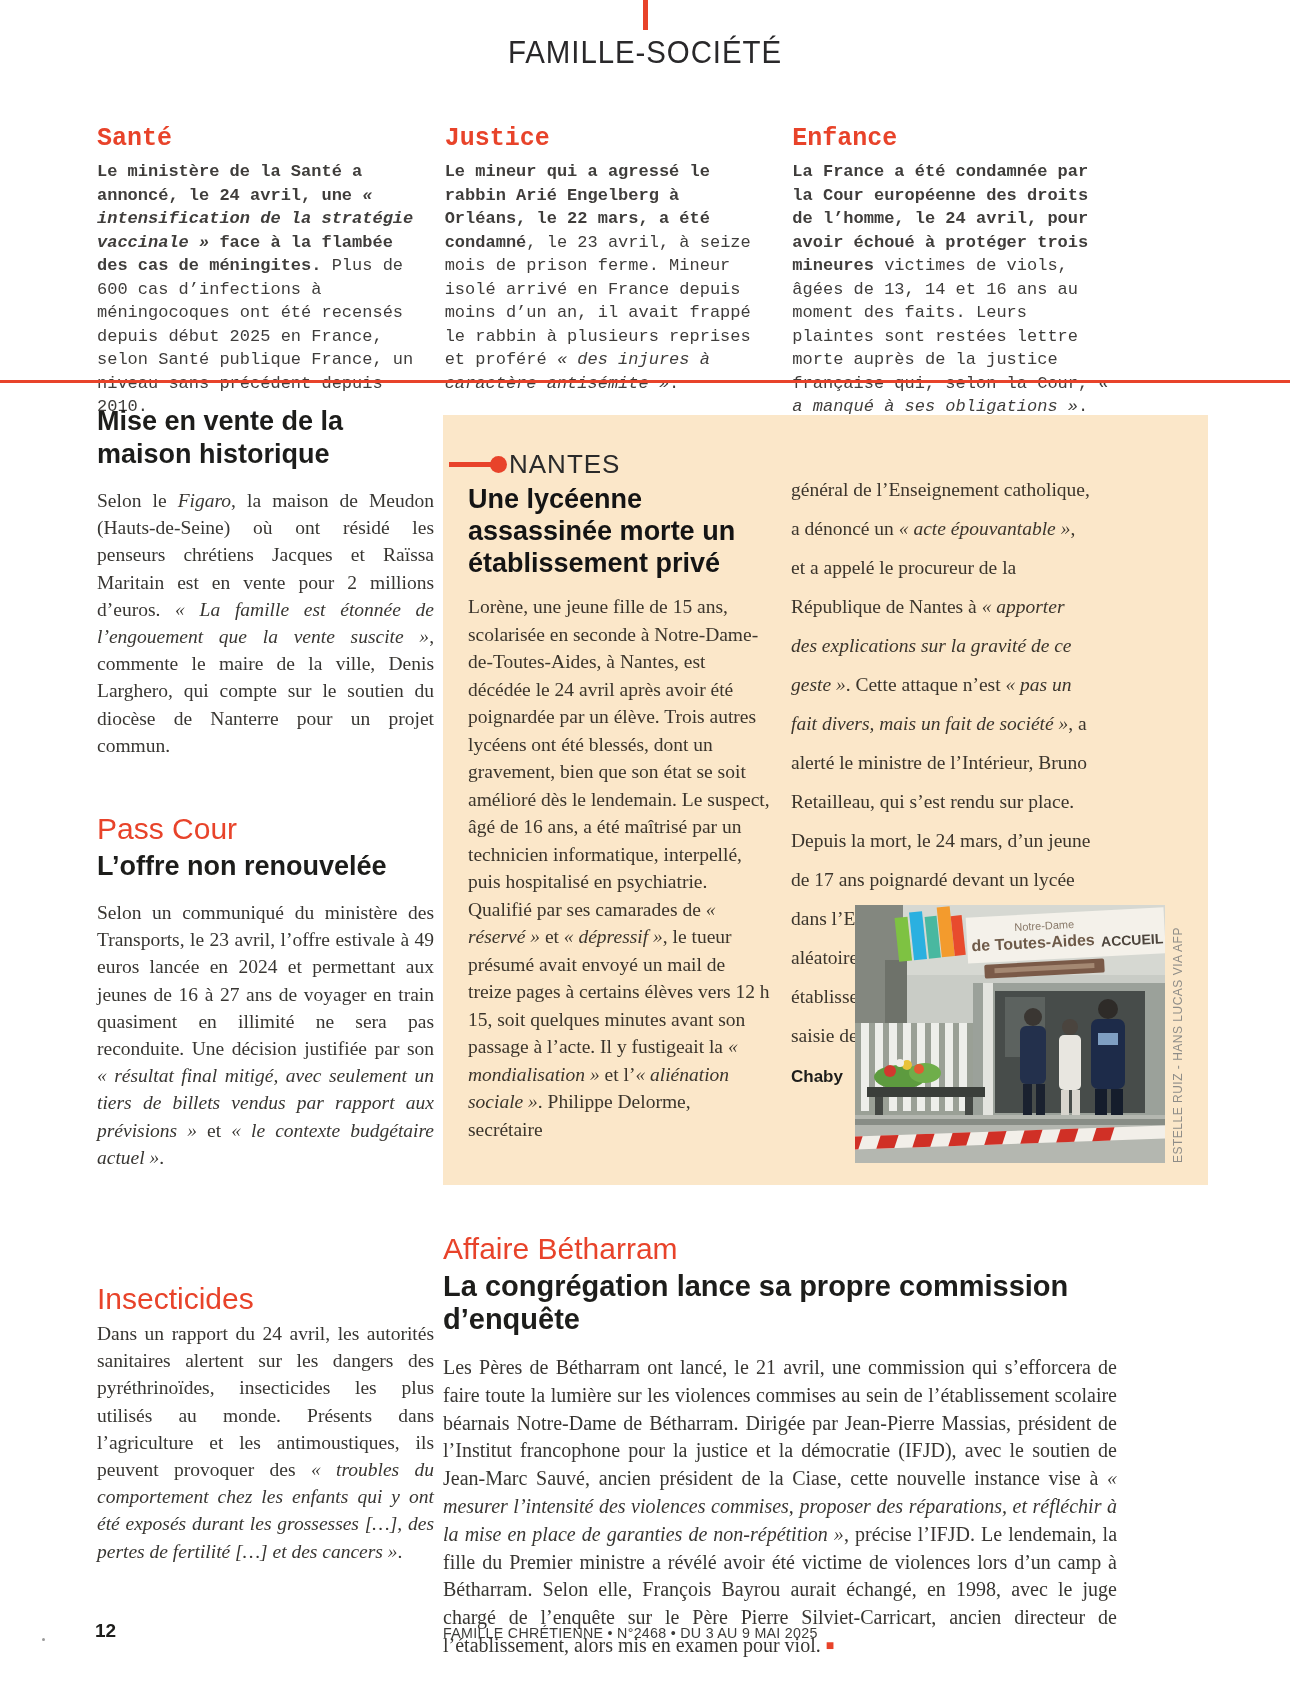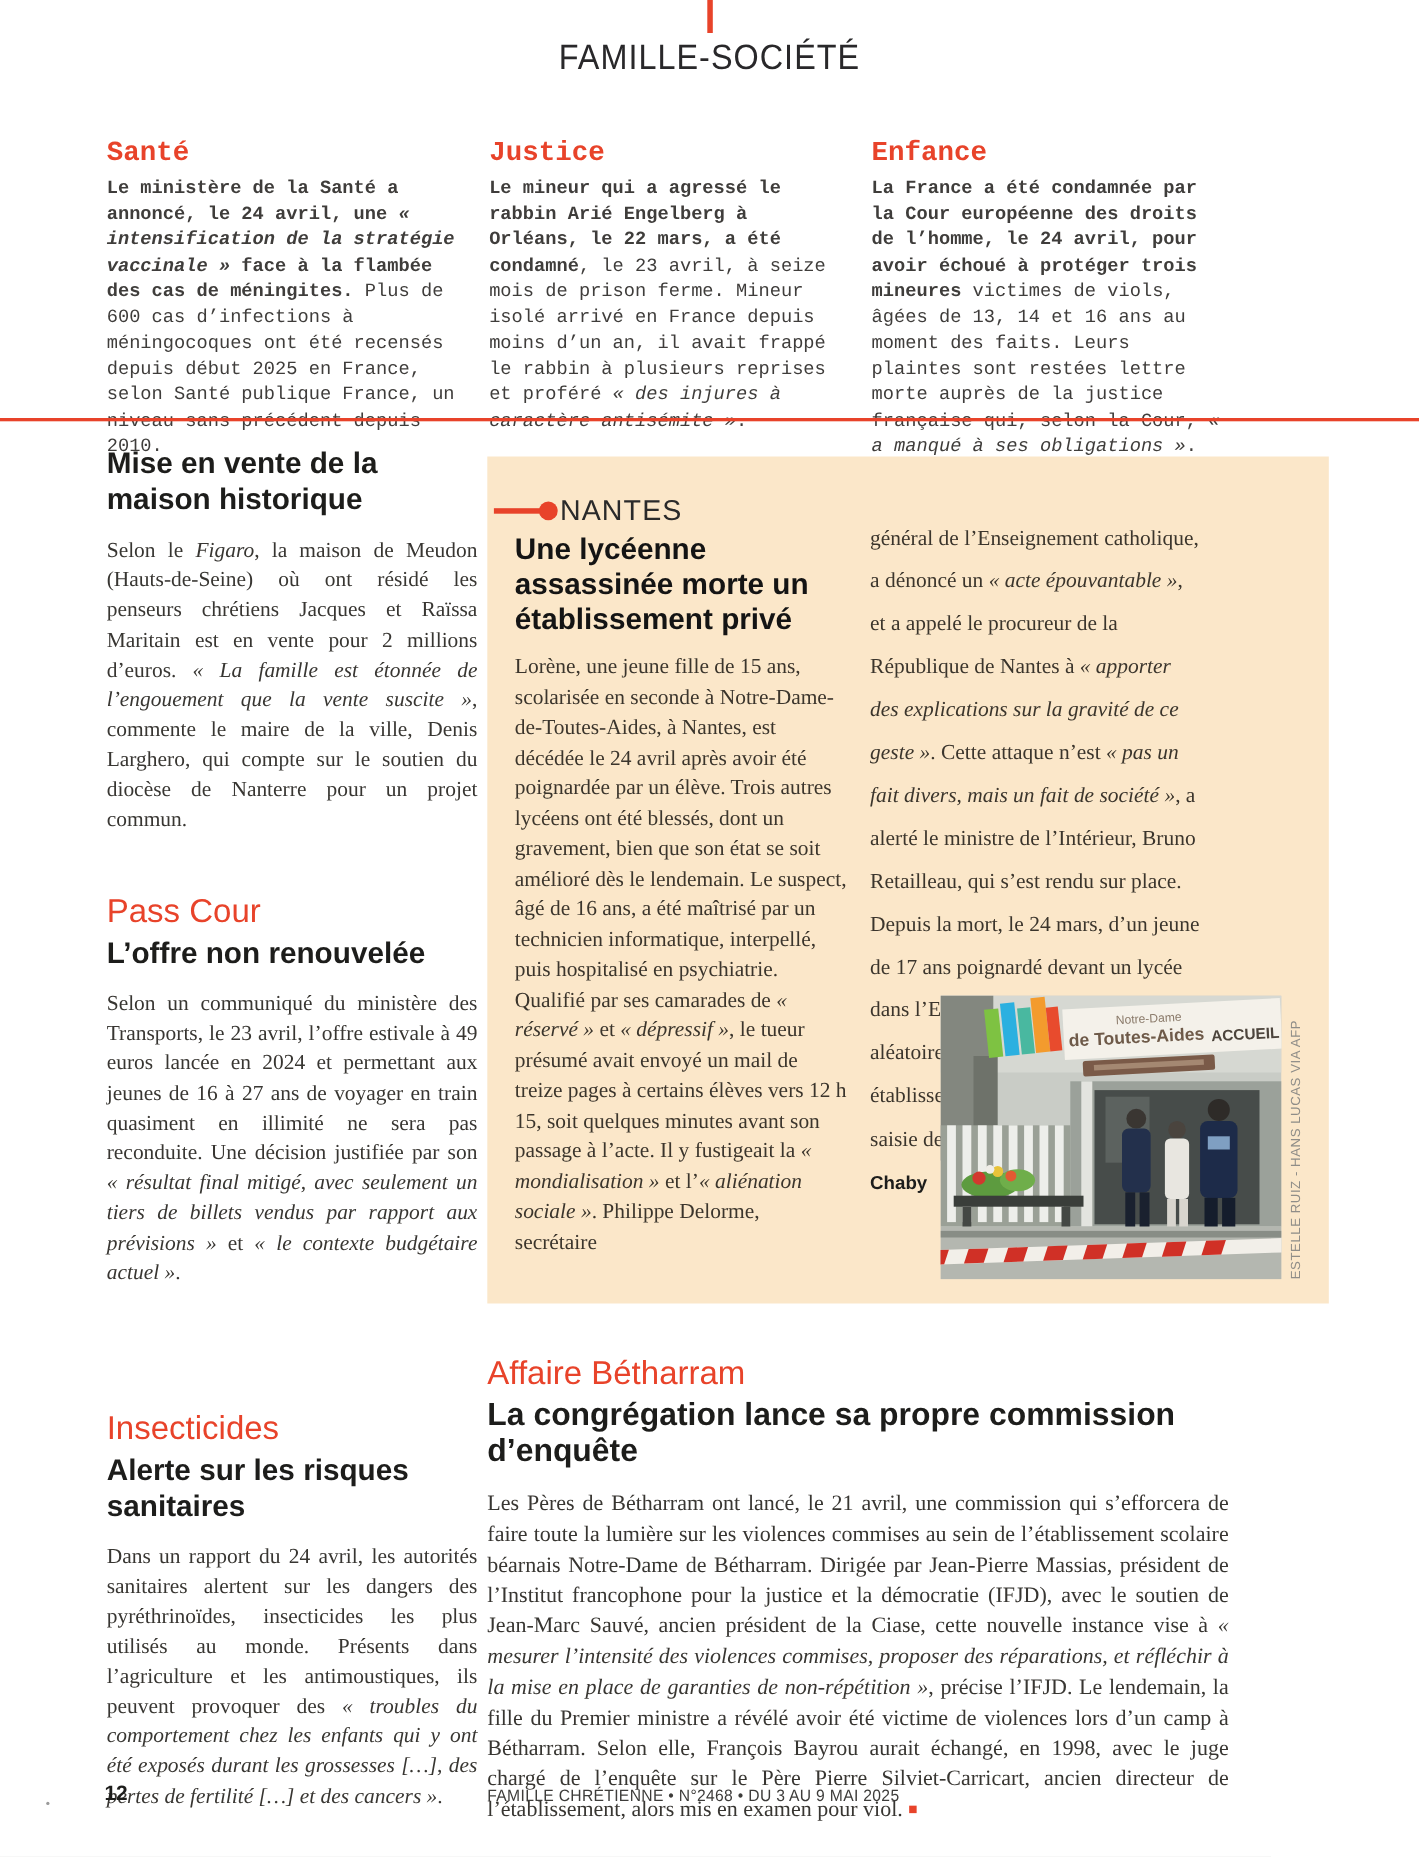--- a/index.html
+++ b/index.html
@@ -104,21 +104,20 @@
   </div>
 
   <div class="section sec-2">
     <div class="section-kicker">Pass Cour</div>
     <div class="section-title">L’offre non renouvelée</div>
     <div class="section-body serif"><span>Selon un communiqué du ministère des Transports, le 23 avril, l’offre estivale à 49 euros lancée en 2024 et permettant aux jeunes de 16 à 27 ans de voyager en train quasiment en illimité ne sera pas reconduite. Une décision justifiée par son </span><span class="run-i">« résultat final mitigé, avec seulement un tiers de billets vendus par rapport aux prévisions »</span><span> et </span><span class="run-i">« le contexte budgétaire actuel »</span><span>.</span></div>
   </div>
 
   <div class="section sec-3">
     <div class="section-kicker">Insecticides</div>
-    <div class="section-title">Alerte sur les risques sanitaires</div>
     <div class="section-body serif"><span>Dans un rapport du 24 avril, les autorités sanitaires alertent sur les dangers des pyréthrinoïdes, insecticides les plus utilisés au monde. Présents dans l’agriculture et les antimoustiques, ils peuvent provoquer des </span><span class="run-i">« troubles du comportement chez les enfants qui y ont été exposés durant les grossesses […], des pertes de fertilité […] et des cancers »</span><span>.</span></div>
   </div>
 
   <div class="nantes-box">
     <div class="box-kicker">
       <span class="arrow-line"></span>
       <span class="arrow-dot"></span>
       <span class="box-kicker-label">NANTES</span>
     </div>
     <div class="box-title">Une lycéenne assassinée morte un établissement privé</div>

